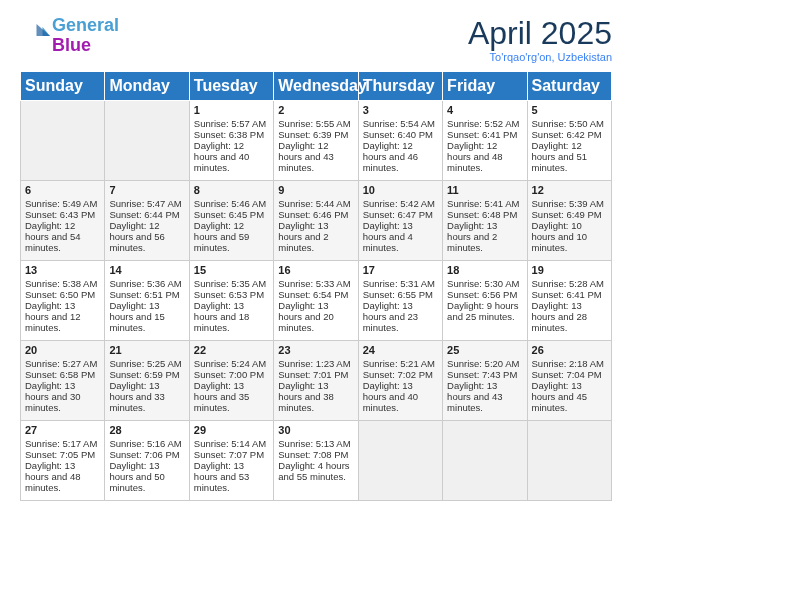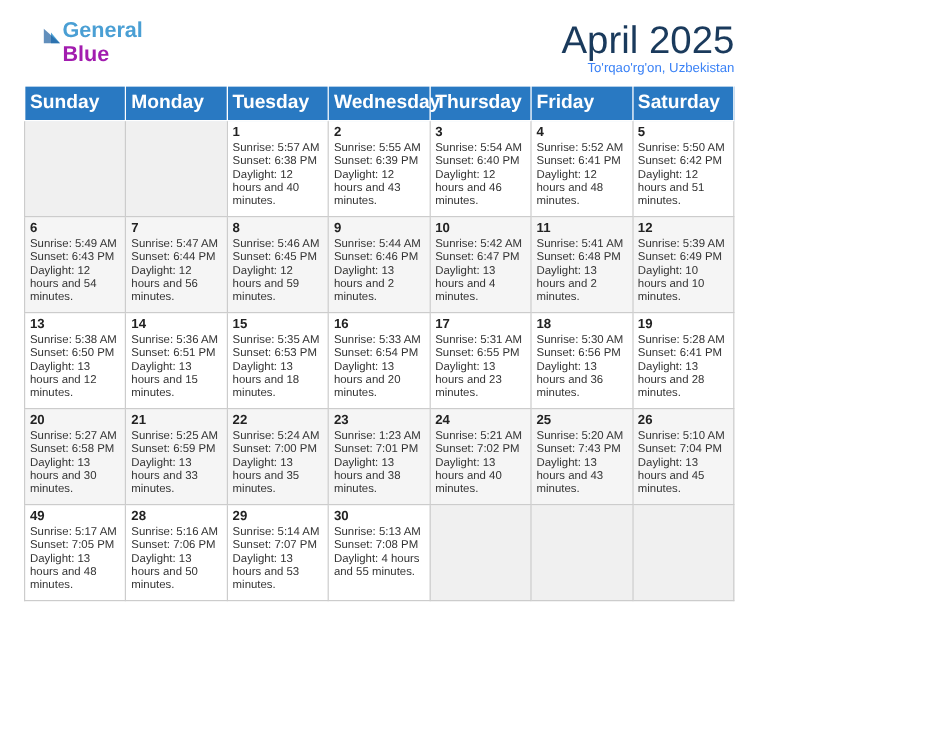--- a/index.html
+++ b/index.html
@@ -141,34 +141,34 @@
           <td><span class="day-num">10</span><span>Sunrise: 5:42 AM</span><br><span>Sunset: 6:47 PM</span><br><span>Daylight: 13 hours and 4 minutes.</span></td>
           <td><span class="day-num">11</span><span>Sunrise: 5:41 AM</span><br><span>Sunset: 6:48 PM</span><br><span>Daylight: 13 hours and 2 minutes.</span></td>
           <td><span class="day-num">12</span><span>Sunrise: 5:39 AM</span><br><span>Sunset: 6:49 PM</span><br><span>Daylight: 10 hours and 10 minutes.</span></td>
         </tr>
         <tr>
           <td><span class="day-num">13</span><span>Sunrise: 5:38 AM</span><br><span>Sunset: 6:50 PM</span><br><span>Daylight: 13 hours and 12 minutes.</span></td>
           <td><span class="day-num">14</span><span>Sunrise: 5:36 AM</span><br><span>Sunset: 6:51 PM</span><br><span>Daylight: 13 hours and 15 minutes.</span></td>
           <td><span class="day-num">15</span><span>Sunrise: 5:35 AM</span><br><span>Sunset: 6:53 PM</span><br><span>Daylight: 13 hours and 18 minutes.</span></td>
           <td><span class="day-num">16</span><span>Sunrise: 5:33 AM</span><br><span>Sunset: 6:54 PM</span><br><span>Daylight: 13 hours and 20 minutes.</span></td>
           <td><span class="day-num">17</span><span>Sunrise: 5:31 AM</span><br><span>Sunset: 6:55 PM</span><br><span>Daylight: 13 hours and 23 minutes.</span></td>
-          <td><span class="day-num">18</span><span>Sunrise: 5:30 AM</span><br><span>Sunset: 6:56 PM</span><br><span>Daylight: 13 hours and 36 minutes.</span></td>
+          <td><span class="day-num">18</span><span>Sunrise: 5:30 AM</span><br><span>Sunset: 6:56 PM</span><br><span>Daylight: 9 hours and 25 minutes.</span></td>
           <td><span class="day-num">19</span><span>Sunrise: 5:28 AM</span><br><span>Sunset: 6:41 PM</span><br><span>Daylight: 13 hours and 28 minutes.</span></td>
         </tr>
         <tr class="row-alt">
           <td><span class="day-num">20</span><span>Sunrise: 5:27 AM</span><br><span>Sunset: 6:58 PM</span><br><span>Daylight: 13 hours and 30 minutes.</span></td>
           <td><span class="day-num">21</span><span>Sunrise: 5:25 AM</span><br><span>Sunset: 6:59 PM</span><br><span>Daylight: 13 hours and 33 minutes.</span></td>
           <td><span class="day-num">22</span><span>Sunrise: 5:24 AM</span><br><span>Sunset: 7:00 PM</span><br><span>Daylight: 13 hours and 35 minutes.</span></td>
           <td><span class="day-num">23</span><span>Sunrise: 1:23 AM</span><br><span>Sunset: 7:01 PM</span><br><span>Daylight: 13 hours and 38 minutes.</span></td>
           <td><span class="day-num">24</span><span>Sunrise: 5:21 AM</span><br><span>Sunset: 7:02 PM</span><br><span>Daylight: 13 hours and 40 minutes.</span></td>
           <td><span class="day-num">25</span><span>Sunrise: 5:20 AM</span><br><span>Sunset: 7:43 PM</span><br><span>Daylight: 13 hours and 43 minutes.</span></td>
-          <td><span class="day-num">26</span><span>Sunrise: 5:10 AM</span><br><span>Sunset: 7:04 PM</span><br><span>Daylight: 13 hours and 45 minutes.</span></td>
+          <td><span class="day-num">26</span><span>Sunrise: 2:18 AM</span><br><span>Sunset: 7:04 PM</span><br><span>Daylight: 13 hours and 45 minutes.</span></td>
         </tr>
         <tr>
-          <td><span class="day-num">49</span><span>Sunrise: 5:17 AM</span><br><span>Sunset: 7:05 PM</span><br><span>Daylight: 13 hours and 48 minutes.</span></td>
+          <td><span class="day-num">27</span><span>Sunrise: 5:17 AM</span><br><span>Sunset: 7:05 PM</span><br><span>Daylight: 13 hours and 48 minutes.</span></td>
           <td><span class="day-num">28</span><span>Sunrise: 5:16 AM</span><br><span>Sunset: 7:06 PM</span><br><span>Daylight: 13 hours and 50 minutes.</span></td>
           <td><span class="day-num">29</span><span>Sunrise: 5:14 AM</span><br><span>Sunset: 7:07 PM</span><br><span>Daylight: 13 hours and 53 minutes.</span></td>
           <td><span class="day-num">30</span><span>Sunrise: 5:13 AM</span><br><span>Sunset: 7:08 PM</span><br><span>Daylight: 4 hours and 55 minutes.</span></td>
           <td class="empty"></td>
           <td class="empty"></td>
           <td class="empty"></td>
         </tr>
       </tbody>
   </table>
 </div>

